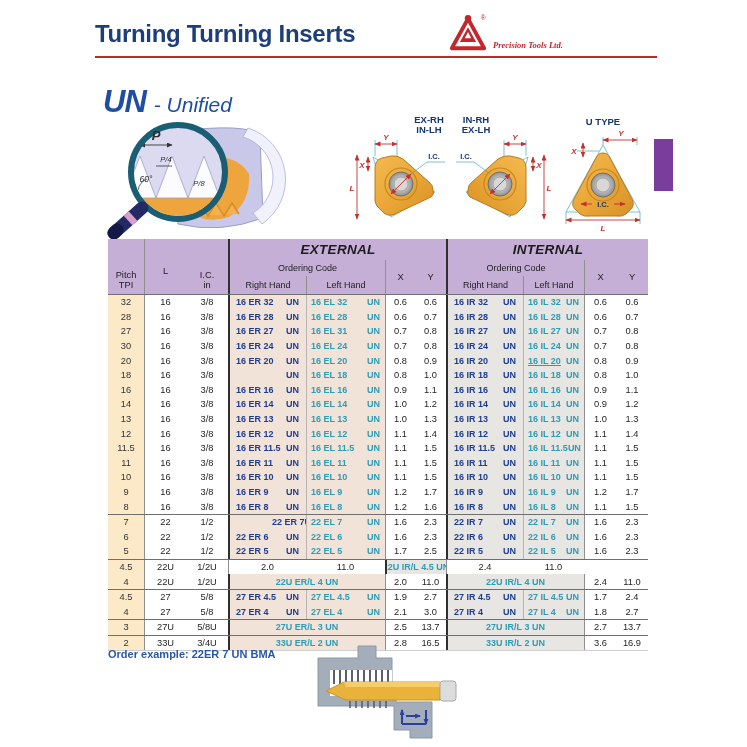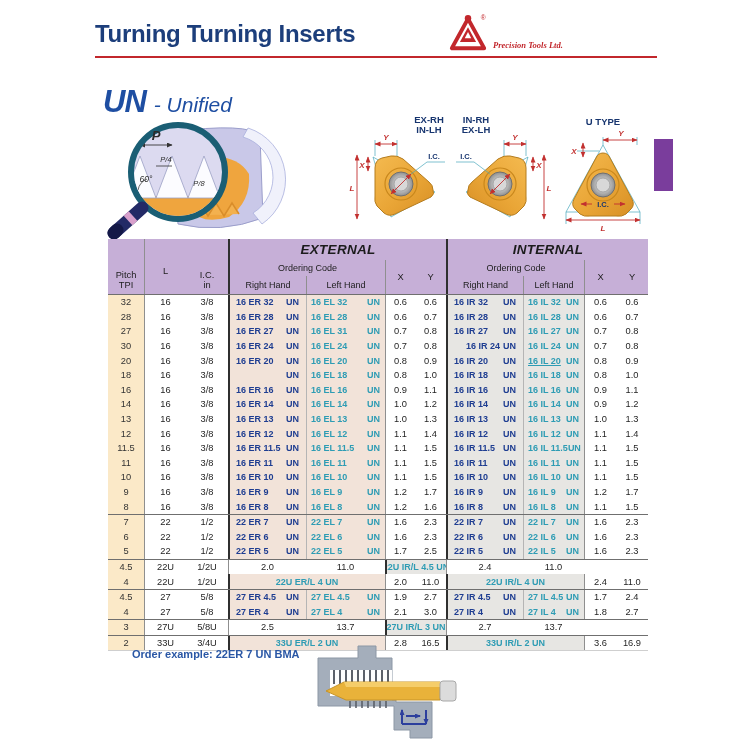--- a/index.html
+++ b/index.html
@@ -54,21 +54,21 @@
   .intbg{background:var(--internal-bg,#e7e6e3);}
   .blk{border-left:2px solid #2f2f2f;}
   .bl1{border-left:1px solid #8f8f8f;}
   .bl2{border-left:1px solid #b5b5b5;}
   .sp2{grid-column:span 2;}
   .code{justify-content:space-between;padding:0 7px 0 6px;font-weight:bold;font-size:9px;white-space:nowrap;}
   .code.lh{padding:0 5px 0 4px;}
   .rh{color:var(--code-blue,#1e3d91);}
   .lh{color:var(--code-teal,#2e9cb4);}
   .mg{justify-content:center;color:var(--code-teal,#2e9cb4);}
-  .order-example{left:108px;top:648px;font-size:11px;font-weight:bold;color:#2a57a5;margin-left:24px;}
+  .order-example{left:108px;top:648px;font-size:11px;font-weight:bold;color:#2a57a5;}
   
   svg text{font-family:"Liberation Sans",sans-serif;}
   .dtitle{font-size:9.5px;font-weight:bold;fill:#17356f;text-anchor:middle;}
   .dred{font-size:8px;font-style:italic;font-weight:bold;fill:#c2302f;text-anchor:middle;}
   .dnavy{font-size:7.5px;font-weight:bold;fill:#17356f;text-anchor:middle;}
   .redl{stroke:#c2302f;stroke-width:0.9;fill:none;}
   .teall{stroke:#49a8bb;stroke-width:0.7;fill:none;}
   .mglabel{fill:#2b2b2b;}
 </style>
 </head>
@@ -323,21 +323,21 @@
           <div class="cm" style="display: inline;">16 ER 24</div>
           <div class="cs" style="display: inline;">UN</div>
         </div>
         <div class="c code extbg bl2 lh">
           <div class="cm" style="display: inline;">16 EL 24</div>
           <div class="cs" style="display: inline;">UN</div>
         </div>
         <div class="c bl1">0.7</div>
         <div class="c">0.8</div>
         <div class="c code intbg blk rh">
-          <div class="cm" style="display: inline; margin-left: 12px;">16 IR 24</div>
+          <div class="cm" style="display: inline;">16 IR 24</div>
           <div class="cs" style="display: inline;">UN</div>
         </div>
         <div class="c code intbg bl2 lh">
           <div class="cm" style="display: inline;">16 IL 24</div>
           <div class="cs" style="display: inline;">UN</div>
         </div>
         <div class="c bl1">0.7</div>
         <div class="c">0.8</div>
       </div>
       <div class="trow">
@@ -613,21 +613,21 @@
           <div class="cs" style="display: inline;">UN</div>
         </div>
         <div class="c bl1">1.1</div>
         <div class="c">1.5</div>
       </div>
       <div class="trow">
         <div class="c pitch">7</div>
         <div class="c bl1">22</div>
         <div class="c">1/2</div>
         <div class="c code extbg blk rh">
-          <div class="cm" style="display: inline;">22 ER 7</div>
+          <div class="cm" style="display: inline; margin-left: 36px;">22 ER 7</div>
           <div class="cs" style="display: inline;">UN</div>
         </div>
         <div class="c code extbg bl2 lh">
           <div class="cm" style="display: inline;">22 EL 7</div>
           <div class="cs" style="display: inline;">UN</div>
         </div>
         <div class="c bl1">1.6</div>
         <div class="c">2.3</div>
         <div class="c code intbg blk rh">
           <div class="cm" style="display: inline;">22 IR 7</div>
@@ -758,20 +758,21 @@
           <div class="cm" style="display: inline;">27 IL 4</div>
           <div class="cs" style="display: inline;">UN</div>
         </div>
         <div class="c bl1">1.8</div>
         <div class="c">2.7</div>
       </div>
       <div class="trow sep">
         <div class="c pitch">3</div>
         <div class="c bl1">27U</div>
         <div class="c">5/8U</div>
+        <div class="c code extbg blk sp2 mg">27U ER/L 3 UN</div>
         <div class="c bl1">2.5</div>
         <div class="c">13.7</div>
         <div class="c code intbg blk sp2 mg">27U IR/L 3 UN</div>
         <div class="c bl1">2.7</div>
         <div class="c">13.7</div>
       </div>
       <div class="trow">
         <div class="c pitch">2</div>
         <div class="c bl1">33U</div>
         <div class="c">3/4U</div>

